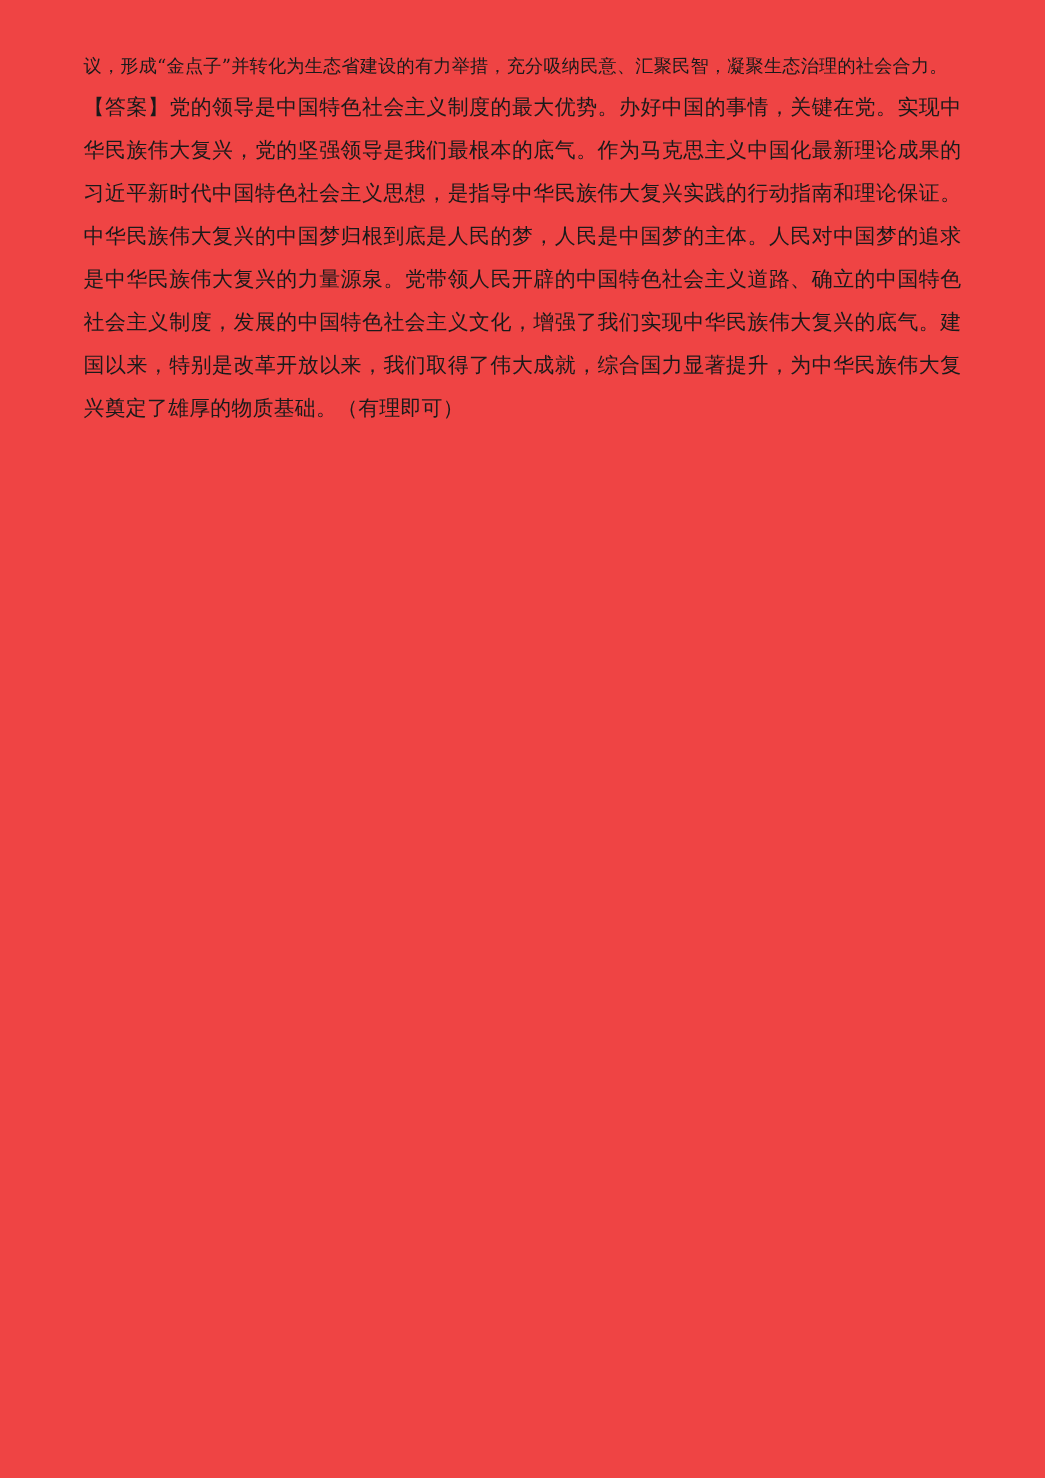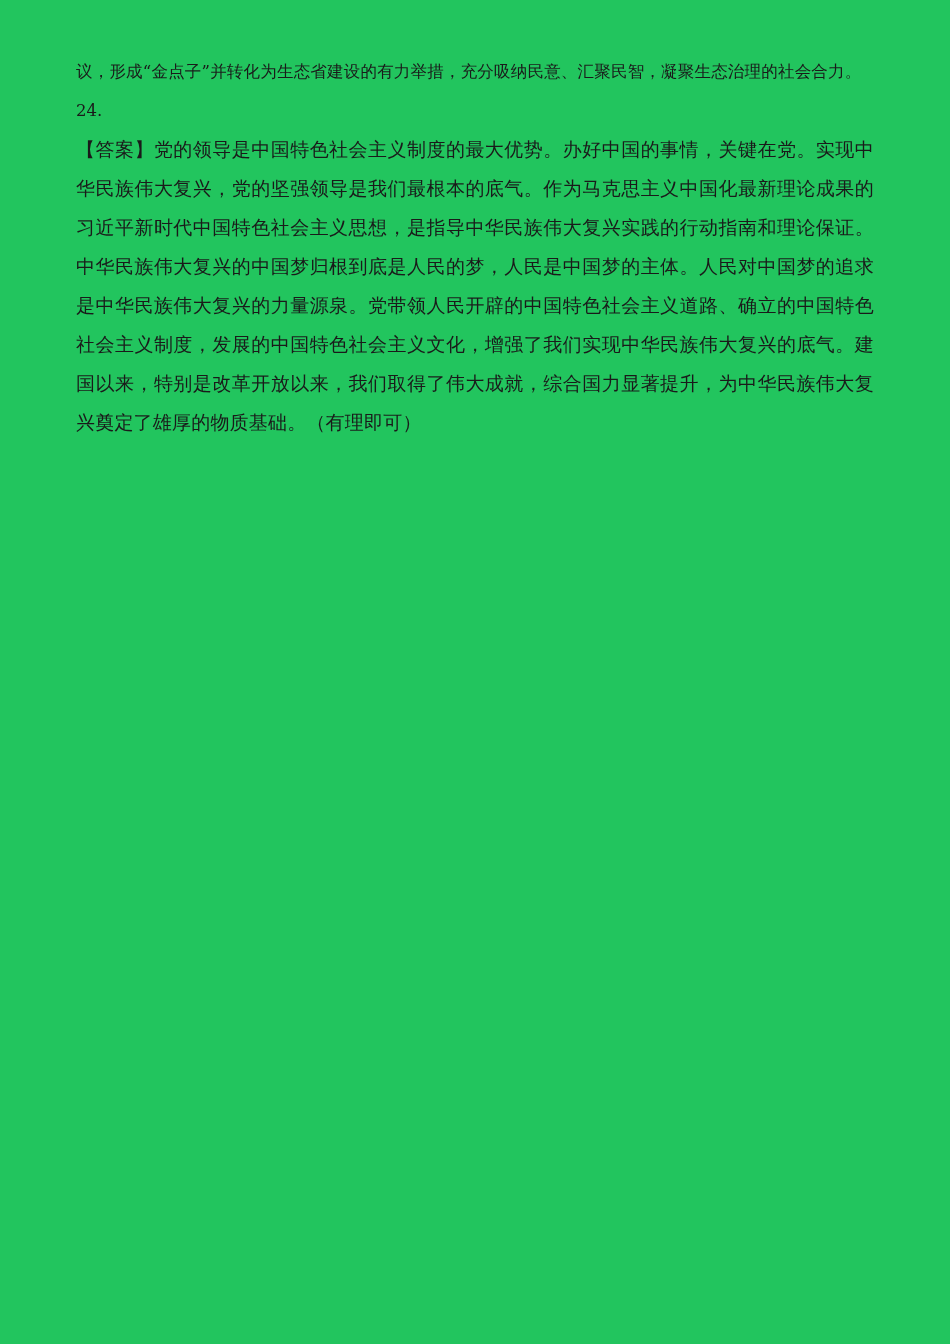--- a/index.html
+++ b/index.html
@@ -10,23 +10,23 @@
   body {
     width: 950px;
     height: 1344px;
     font-family: "DejaVu Serif", "Liberation Serif", serif;
     color: #000000;
   }
   .page {
     position: relative;
     width: 950px;
     height: 1344px;
-    background: #22c55e;
+    background: #ef4444;
     box-sizing: border-box;
-    padding: 52px 76px 0 76px;
+    padding: 40px 76px 0 76px;
   }
   .doc-body {
     width: 798px;
   }
   p.para {
     margin: 0;
     font-size: 16.5px;
     line-height: 39px;
     text-align: justify;
     text-justify: inter-ideograph;
@@ -56,19 +56,18 @@
   }
 </style>
 </head>
 <body>
 
 <div class="page">
   <div class="doc-body">
 
     <p class="para continuation">议，形成“金点子”并转化为生态省建设的有力举措，充分吸纳民意、汇聚民智，凝聚生态治理的社会合力。</p>
 
-    <p class="qnum">24.</p>
 
     <p class="answer">【答案】党的领导是中国特色社会主义制度的最大优势。办好中国的事情，关键在党。实现中华民族伟大复兴，党的坚强领导是我们最根本的底气。作为马克思主义中国化最新理论成果的习近平新时代中国特色社会主义思想，是指导中华民族伟大复兴实践的行动指南和理论保证。中华民族伟大复兴的中国梦归根到底是人民的梦，人民是中国梦的主体。人民对中国梦的追求是中华民族伟大复兴的力量源泉。党带领人民开辟的中国特色社会主义道路、确立的中国特色社会主义制度，发展的中国特色社会主义文化，增强了我们实现中华民族伟大复兴的底气。建国以来，特别是改革开放以来，我们取得了伟大成就，综合国力显著提升，为中华民族伟大复兴奠定了雄厚的物质基础。（有理即可）</p>
 
     <div class="spacer-tail"></div>
   </div>
 </div>
 
 </body></html>

